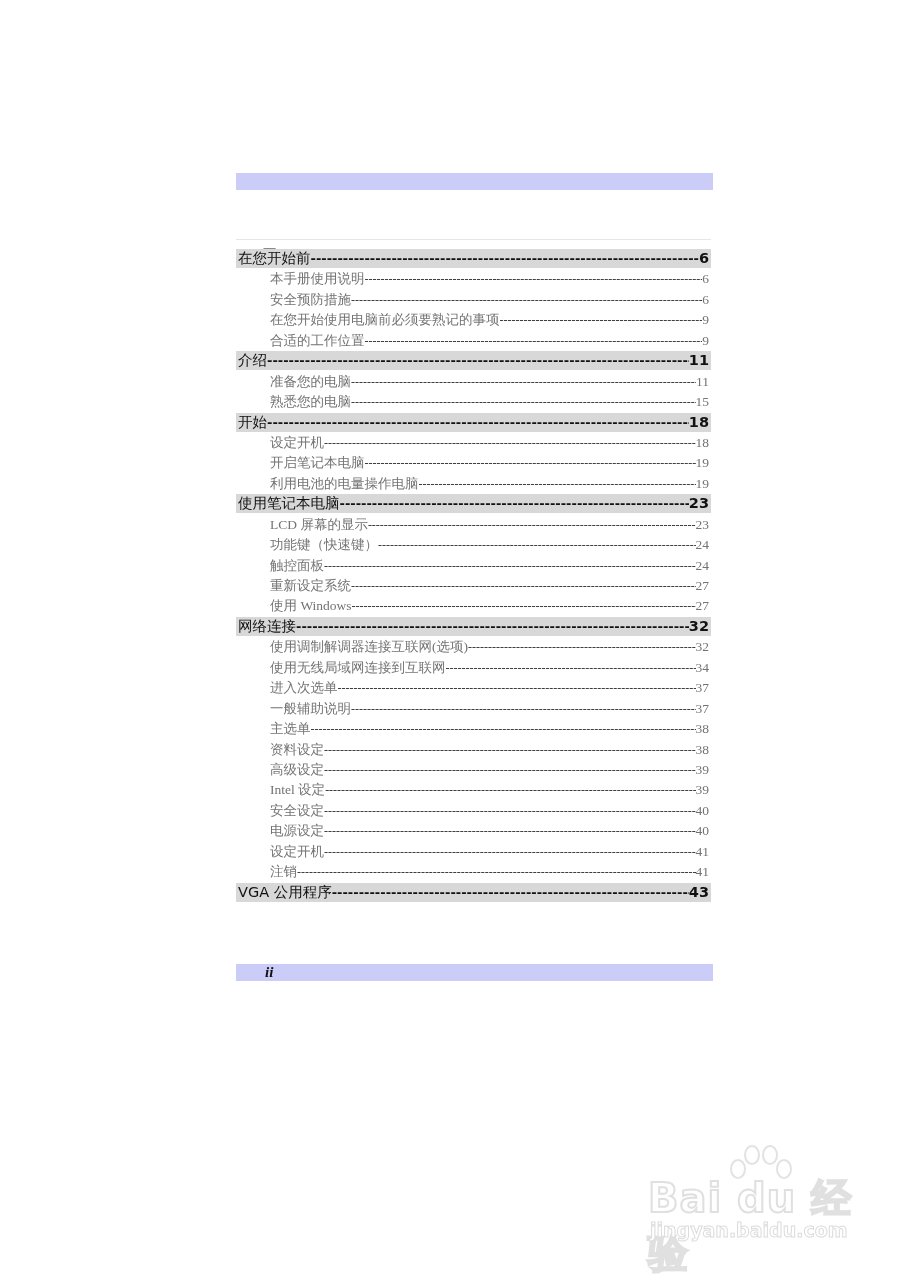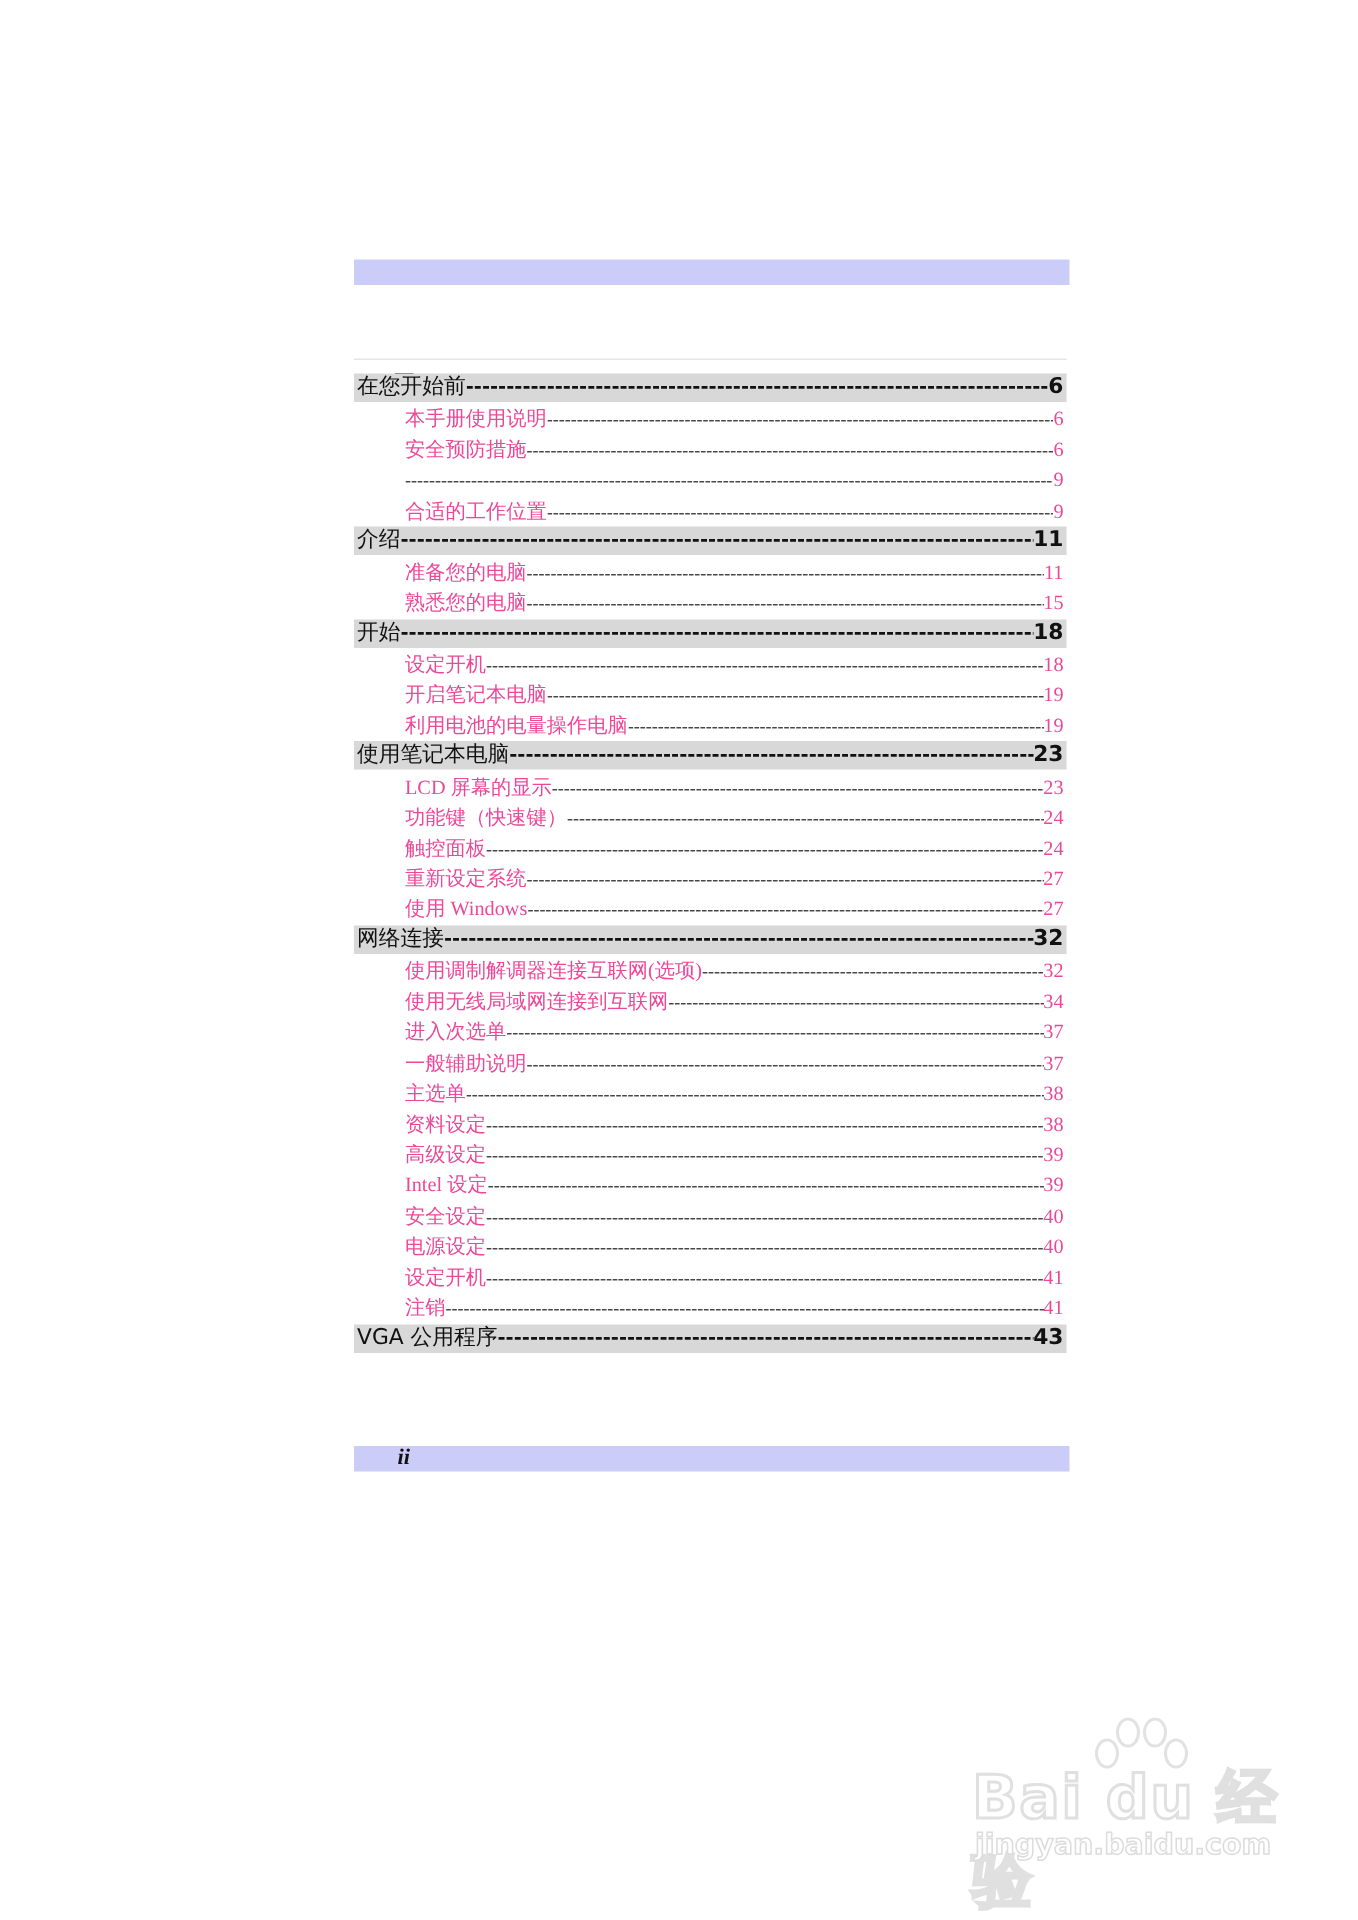--- a/index.html
+++ b/index.html
@@ -52,21 +52,21 @@
       padding-left: 2px; padding-right: 2px;
       height: 19px; line-height: 19px;
       margin-bottom: 1.45px;
     }
     .row.l1 .leader, .row.l1 .page { font-weight: bold; }
     .row.l1 .leader { font-size: 13px; }
     .row.l2 {
       font-family: "Liberation Serif", "DejaVu Serif", serif;
       font-size: 13.5px;
       padding-left: 34px; padding-right: 2px;
-      color: #ec4899;
+      color: #737373;
     }
     .row.l2 .leader { font-size: 12px; color: #333; }
     .bottom-bar {
       position: absolute; left: 236px; top: 964px;
       width: 477px; height: 17px;
       background: #ccccf8;
     }
     .bottom-bar .pnum {
       position: absolute; left: 1px; top: -1px;
       font-family: "Liberation Serif", "DejaVu Serif", serif;
@@ -113,20 +113,21 @@
       <span class="label">本手册使用说明</span>
       <span class="leader"></span>
       <span class="page">6</span>
     </div>
     <div class="row l2">
       <span class="label">安全预防措施</span>
       <span class="leader"></span>
       <span class="page">6</span>
     </div>
     <div class="row l2">
+      <span class="label">在您开始使用电脑前必须要熟记的事项</span>
       <span class="leader"></span>
       <span class="page">9</span>
     </div>
     <div class="row l2">
       <span class="label">合适的工作位置</span>
       <span class="leader"></span>
       <span class="page">9</span>
     </div>
     <div class="row l1">
       <span class="label">介绍</span>

